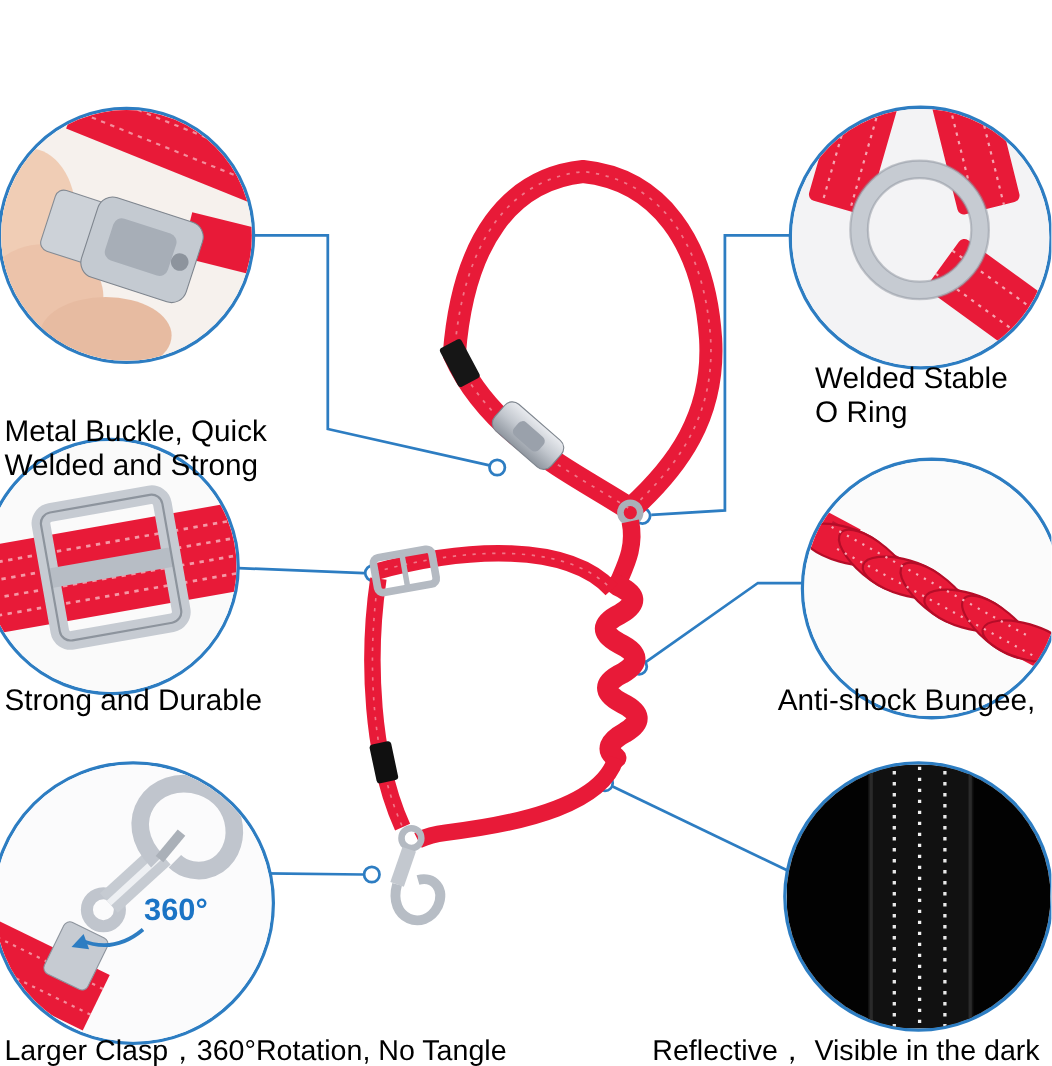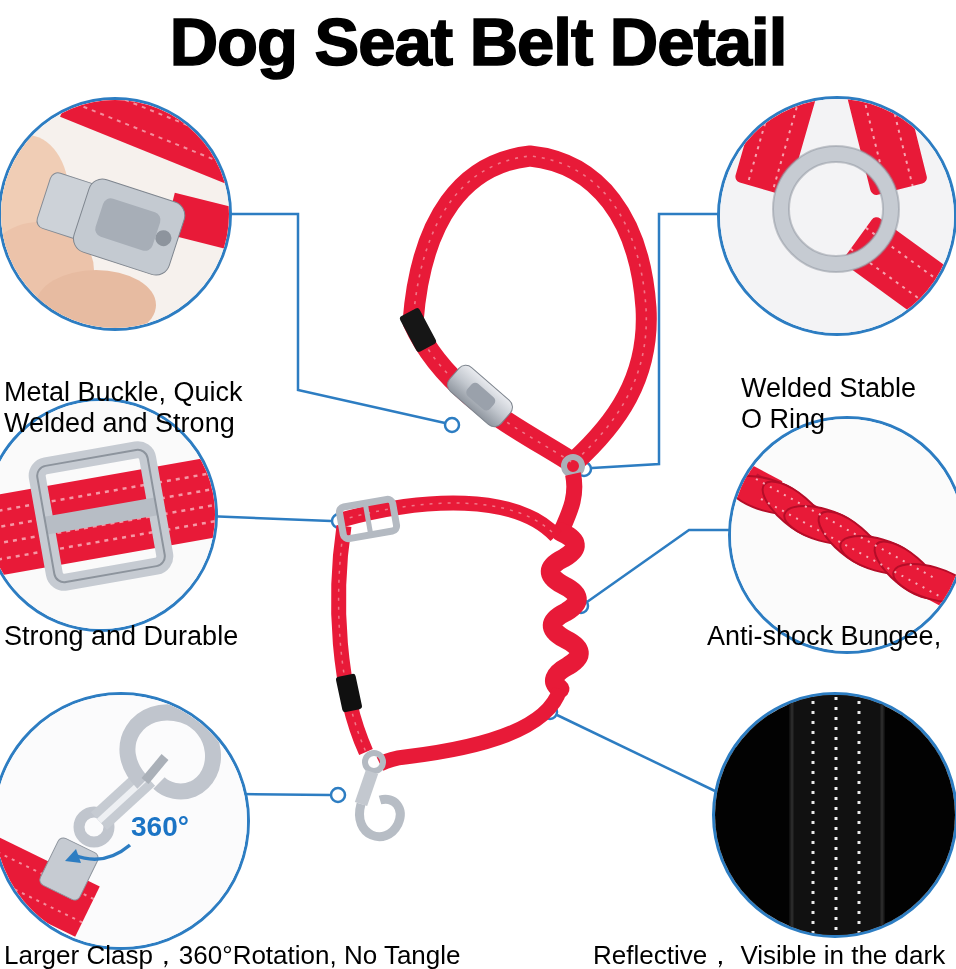--- a/index.html
+++ b/index.html
@@ -21,36 +21,35 @@
   .c1{left:-2px;top:97px;width:228px;height:228px;}
   .c2{left:717px;top:96px;width:234px;height:234px;}
   .c3{left:-16px;top:398px;width:228px;height:228px;}
   .c4{left:728px;top:416px;width:232px;height:232px;}
   .c5{left:-8px;top:692px;width:252px;height:252px;}
   .c6{left:712px;top:692px;width:240px;height:240px;}
   .label{
     position:absolute;z-index:3;font-size:27px;line-height:31px;color:#000;
   }
   .l1{left:4px;top:329px;margin-top:48px;}
-  .l2{left:741px;top:329px;margin-top:44px;}
+  .l2{left:741px;top:329px;}
   .l3{left:4px;top:621px;}
   .l4{left:707px;top:621px;}
   .l5{left:4px;top:940px;font-size:26px;}
   .l6{left:593px;top:940px;font-size:26px;}
   .badge360{
     position:absolute;left:136px;top:116px;z-index:3;
     color:#1b74c5;font-weight:700;font-size:28px;
   }
 </style>
 </head>
 <body>
 
 <div id="stage">
 
-  <div class="title">Dog Seat Belt Detail</div>
 
   <svg class="overlay" viewBox="0 0 956 969">
     <defs>
       <linearGradient id="metalG" x1="0" y1="0" x2="0" y2="1">
         <stop offset="0" stop-color="#e9ebef"></stop>
         <stop offset="0.5" stop-color="#c2c7ce"></stop>
         <stop offset="1" stop-color="#8f969f"></stop>
       </linearGradient>
     </defs>
 

